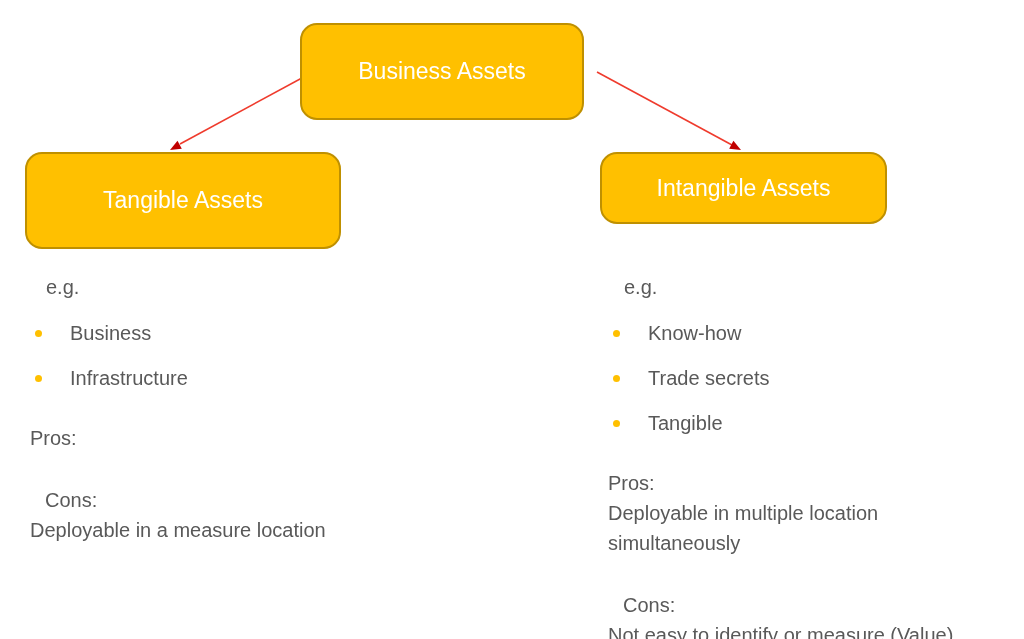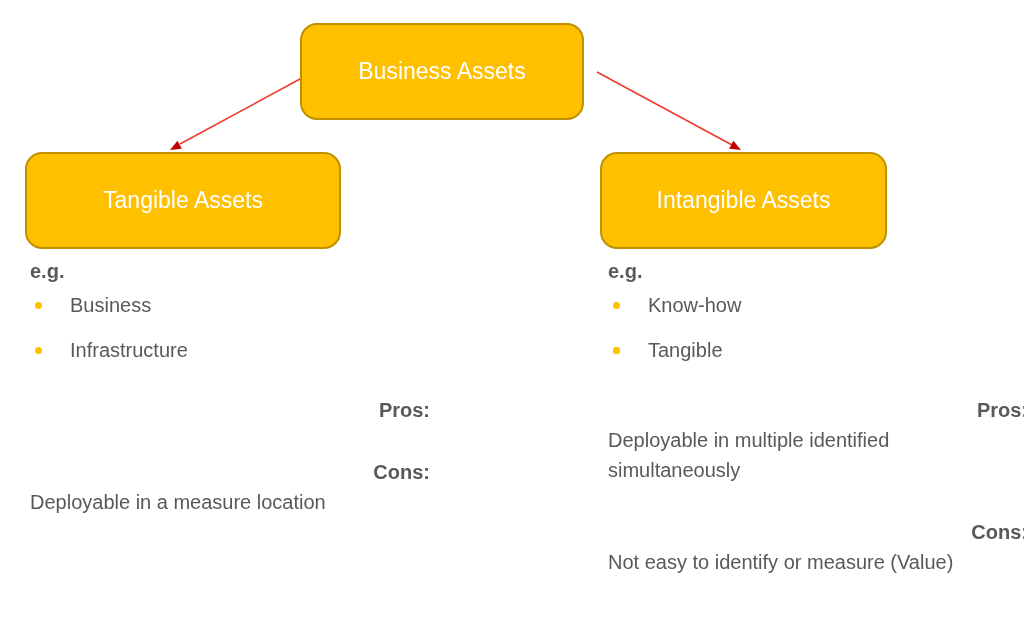--- a/index.html
+++ b/index.html
@@ -31,49 +31,49 @@
     border:2px solid var(--box-border);
     border-radius:17px;
     color:var(--box-text);
     font-size:23px;
     display:flex;align-items:center;justify-content:center;
     text-align:center;
     box-sizing:border-box;
   }
   .node-root{left:300px;top:23px;width:284px;height:97px;}
   .node-left{left:17px;top:152px;width:316px;height:97px;margin-left:8px;}
-  .node-right{left:600px;top:152px;width:287px;height:97px;}
+  .node-right{left:600px;top:152px;width:287px;height:72px;}
 
   .col{
     position:absolute;
     font-size:20px;
     line-height:30px;
   }
   .col-left{left:30px;top:256px;width:400px;}
   .col-right{left:608px;top:256px;width:420px;}
   .col p{margin:0;}
-  .col .eg{margin:0;font-weight:bold;}
+  .col .eg{margin:16px;}
   ul.bullets{
     list-style:none;
     margin:4px 0 0 0;
     padding:0;
   }
   ul.bullets li{
     position:relative;
     padding-left:40px;
     margin:0 0 15px 0;
   }
   ul.bullets li .dot{
     position:absolute;
     left:5px;top:12px;
     width:7px;height:7px;
     border-radius:50%;
     background:var(--bullet);
   }
-  .col .h{font-weight:bold;margin-top:30px;text-align:right;}
+  .col .h{font-weight:normal;margin-top:30px;}
   .col .h.cons{margin-top:32px;margin-left:15px;}
   .col .t{margin:0;}
   .col-right .pros-wrap{max-width:350px;}
 </style>
 </head>
 <body>
 
 <div class="canvas">
 
   <svg class="connectors" width="1024" height="639" viewBox="0 0 1024 639" aria-hidden="true">
@@ -118,25 +118,26 @@
 
   <div class="col col-right">
     <p class="eg">e.g.</p>
     <ul class="bullets">
       <li>
         <span class="dot"></span>
         <span>Know-how</span>
       </li>
       <li>
         <span class="dot"></span>
+        <span>Trade secrets</span>
       </li>
       <li>
         <span class="dot"></span>
         <span>Tangible</span>
       </li>
     </ul>
     <p class="h">Pros:</p>
-    <p class="t pros-wrap">Deployable in multiple identified simultaneously</p>
+    <p class="t pros-wrap">Deployable in multiple location simultaneously</p>
     <p class="h cons">Cons:</p>
     <p class="t">Not easy to identify or measure (Value)</p>
   </div>
 
 </div>
 
 </body></html>

